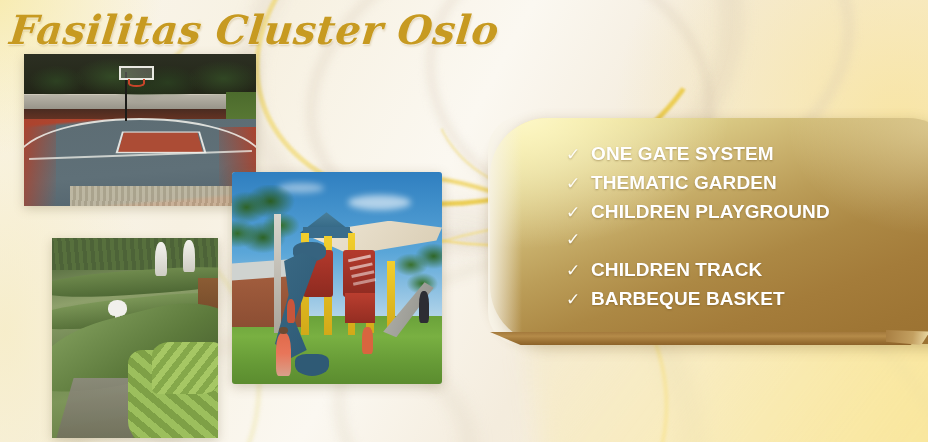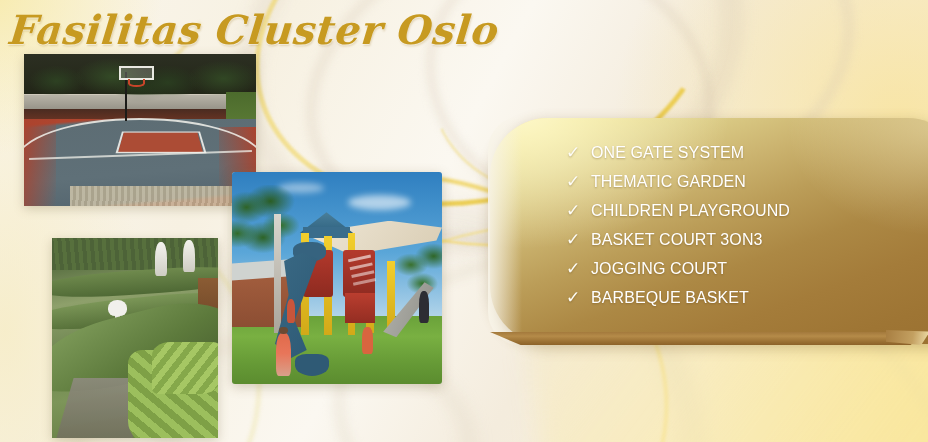--- a/index.html
+++ b/index.html
@@ -314,21 +314,21 @@
     display:flex; align-items:baseline; gap:11px;
     height:29px;
     white-space:nowrap;
   }
   .check {
     color:#fdfcf6; font-size:17px; font-weight:normal; line-height:1;
     text-shadow:0 1px 2px rgba(90,64,20,.35);
     width:14px; flex:0 0 14px; text-align:center;
   }
   .feature-label {
-    color:#ffffff; font-size:16px; font-weight:normal; letter-spacing:.1px;
+    color:#ffffff; font-size:19px; font-weight:bold; letter-spacing:.1px;
     line-height:1;
     text-shadow:0 1px 2px rgba(96,68,22,.38);
   }
 </style>
 </head>
 <body>
 
 <div id="slide">
 
   <div class="swirl s1"></div>
@@ -433,26 +433,25 @@
         <span class="feature-label">THEMATIC GARDEN</span>
       </li>
 
       <li class="feature-item">
         <span class="check">✓</span>
         <span class="feature-label">CHILDREN PLAYGROUND</span>
       </li>
 
       <li class="feature-item">
         <span class="check">✓</span>
-        <span class="feature-label">BASKET COURT 3ON3</span>
-      </li>
-
-      <li class="feature-item">
-        <span class="check">✓</span>
-        <span class="feature-label">JOGGING COURT</span>
+      </li>
+
+      <li class="feature-item">
+        <span class="check">✓</span>
+        <span class="feature-label">CHILDREN TRACK</span>
       </li>
 
       <li class="feature-item">
         <span class="check">✓</span>
         <span class="feature-label">BARBEQUE BASKET</span>
       </li>
 
     </ul>
   </div>
   <div id="panel-left-fade"></div>

